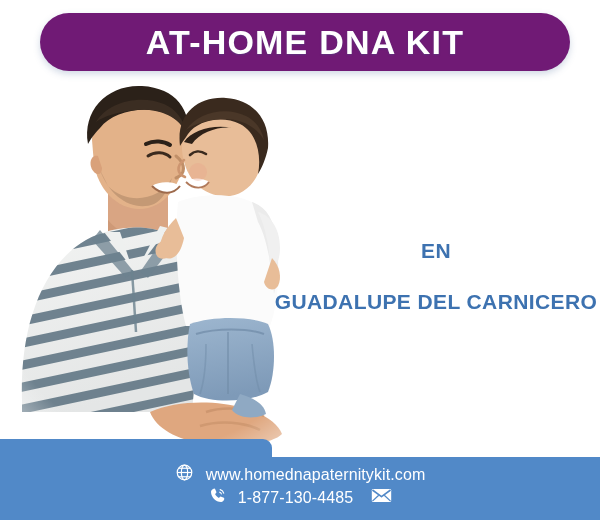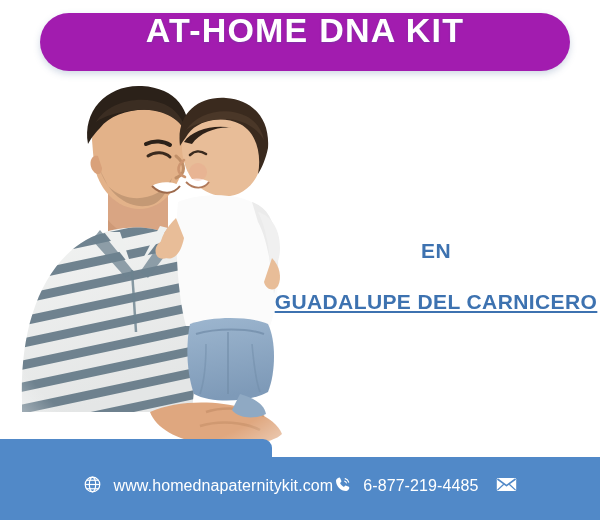--- a/index.html
+++ b/index.html
@@ -14,23 +14,23 @@
     width:600px; height:520px;
     background:#ffffff;
     overflow:hidden;
   }
 
   
   #header-banner {
     position:absolute;
     left:40px; top:13px;
     width:530px; height:58px;
-    background:#a21caf;
+    background:#701a75;
     border-radius:29px;
-    display:flex; justify-content:center;
+    display:flex; align-items:center; justify-content:center;
     box-shadow:0 3px 7px rgba(90,120,160,0.28);
   }
   #header-banner-title {
     color:#ffffff;
     font-size:34px;
     font-weight:bold;
     letter-spacing:1.2px;
     white-space:nowrap;
     line-height:1;
     text-shadow:0 1px 2px rgba(60,95,140,0.35);
@@ -57,38 +57,38 @@
     transform:translateX(-50%);
     color:#3d72b0;
     font-weight:bold;
     font-size:21px;
     letter-spacing:0.4px;
     white-space:nowrap;
     line-height:1;
   }
   #headline-line-1 { top:13px; }
   #headline-line-2 { top:80px; }
-  #headline-line-3 { top:131px;text-decoration:underline; }
+  #headline-line-3 { top:131px; }
 
   
   #footer { position:absolute; left:0; bottom:0; width:600px; height:90px; }
   #footer-band-left {
     position:absolute; left:0; top:9px;
     width:272px; height:81px;
     background:#5189c8;
     border-top-right-radius:9px;
   }
   #footer-band-right {
     position:absolute; left:0; top:27px;
     width:600px; height:63px;
     background:#5189c8;
   }
   #footer-rows {
     position:absolute; left:0; top:0; width:600px; height:90px;
-    display:flex; flex-direction:row;
+    display:flex; flex-direction:column;
     justify-content:center; align-items:center;
     padding-top:22px;
   }
   .footer-row { display:flex; align-items:center; white-space:nowrap; }
   #footer-row-web { gap:12px; }
   #footer-row-contact { gap:18px; }
   .contact-item { display:flex; align-items:center; gap:11px; }
   .footer-text {
     color:#ffffff;
     font-size:16px;
@@ -264,21 +264,21 @@
                        C9.8 12 11.9 14.1 13.9 15.1 L14.8 14
                        C15.3 13.4 15.9 13.2 16.6 13.5 L19.3 14.6
                        C20.3 15 20.8 15.6 20.5 16.8
                        C20.1 18.6 18.4 20.3 16.5 20.2
                        C9.6 19.9 4.1 14.4 3.8 7.5
                        C3.7 5.6 5.4 3.8 7.2 3.4 Z" fill="#ffffff"></path>
               <path d="M15.4 4.6 C17.6 5.2 19.2 6.8 19.8 9" stroke="#ffffff" stroke-width="1.5" stroke-linecap="round" fill="none"></path>
               <path d="M14.8 7.8 C15.9 8.2 16.6 8.9 16.9 10" stroke="#ffffff" stroke-width="1.4" stroke-linecap="round" fill="none"></path>
             </svg>
           </span>
-          <span class="footer-text">6-877-219-4485</span>
+          <span class="footer-text">1-877-130-4485</span>
         </span>
 
         <span class="contact-item">
           <span class="footer-icon">
             <svg width="21" height="19" viewBox="0 0 26 20">
               <rect x="1" y="2" width="24" height="16" rx="1.6" fill="#ffffff"></rect>
               <path d="M1.8 3.2 L13 11.4 L24.2 3.2" fill="none" stroke="#5189c8" stroke-width="2" stroke-linejoin="round"></path>
               <path d="M1.8 17 L9.6 9.6 M24.2 17 L16.4 9.6" fill="none" stroke="#5189c8" stroke-width="1.6"></path>
             </svg>
           </span>

